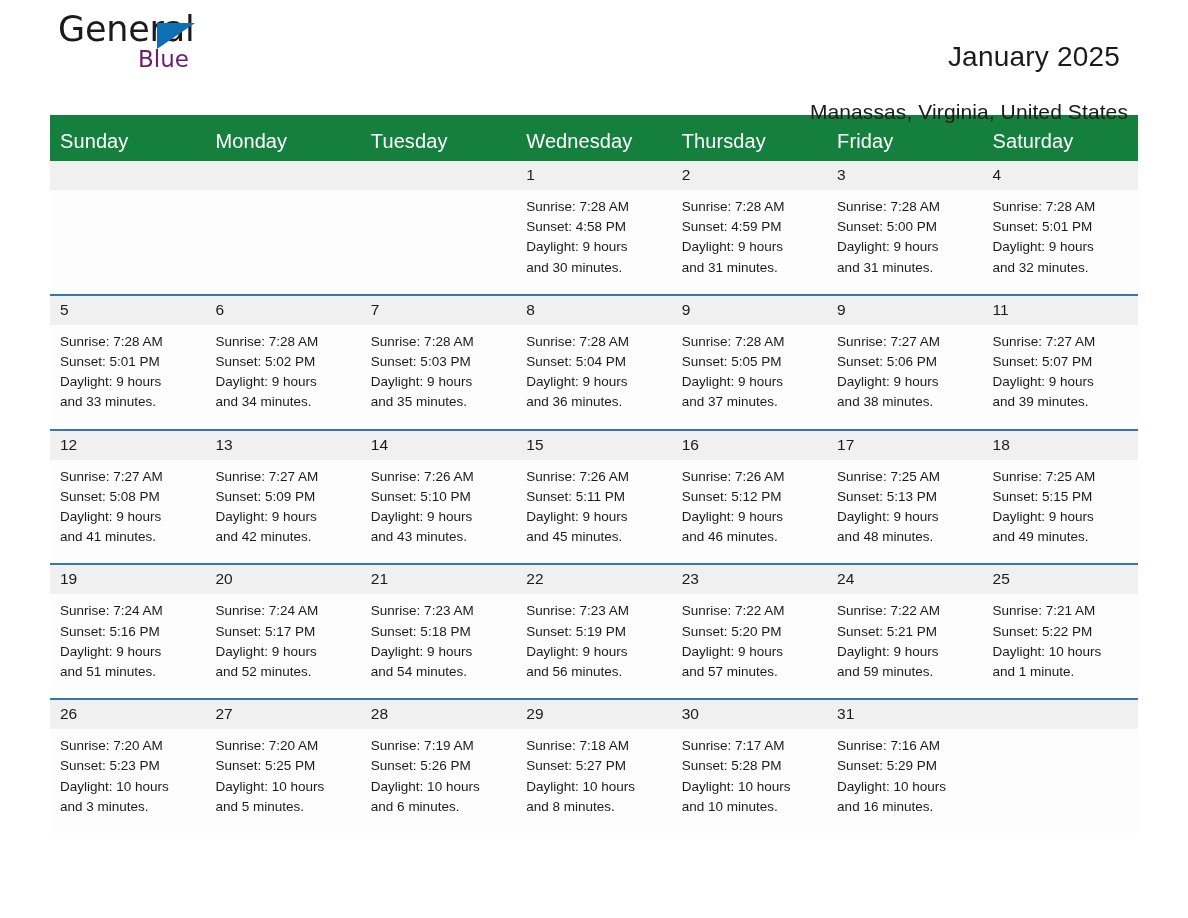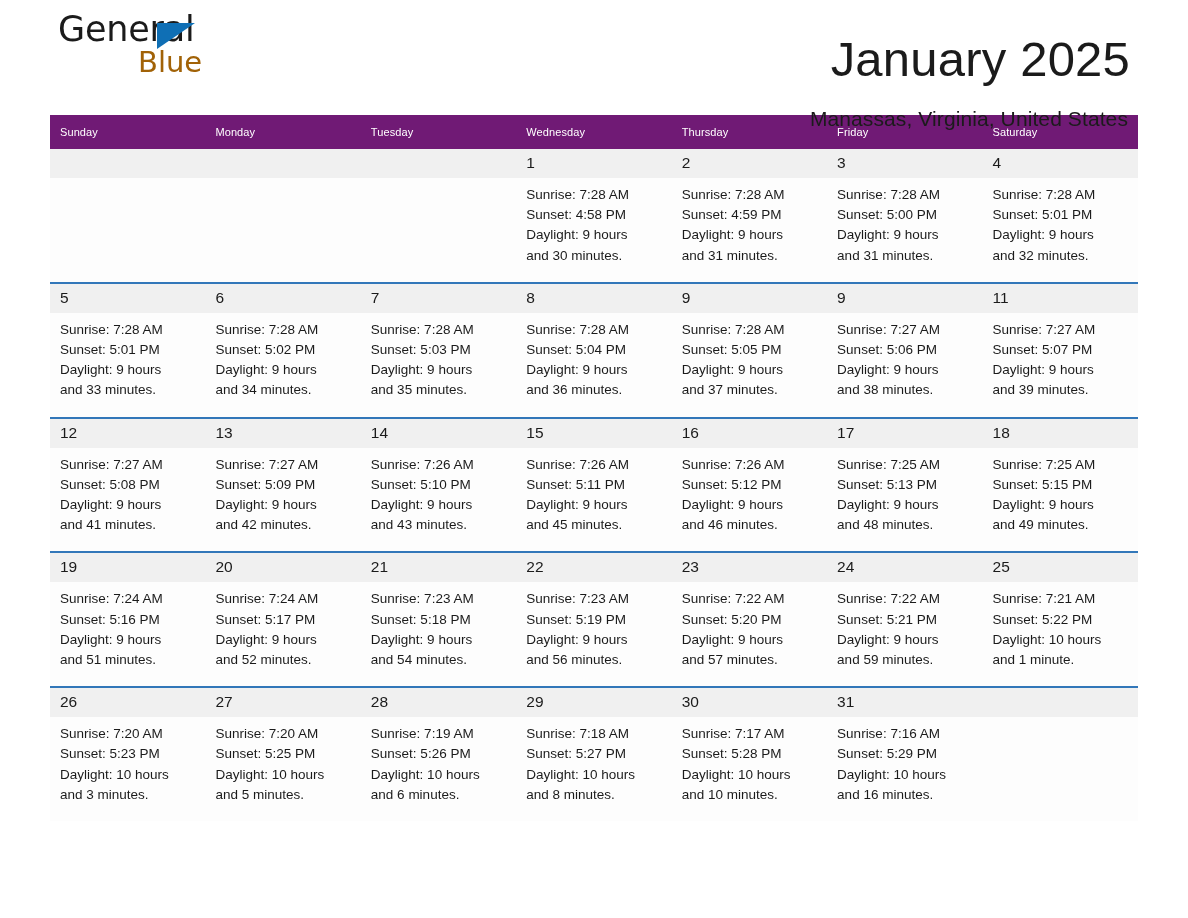--- a/index.html
+++ b/index.html
@@ -55,64 +55,64 @@
     top: 11px;
     width: 0;
     height: 0;
     border-top: 26px solid #0f6fb5;
     border-right: 38px solid transparent;
   }
   .logo-line2 {
     position: absolute;
     left: 80px;
     top: 36px;
-    font-size: 29px;
-    color: #a16207;
+    font-size: 23px;
+    color: #701a75;
     font-family: "DejaVu Sans", sans-serif;
     font-weight: 400;
   }
 
   .title-block {
     position: absolute;
     right: 6px;
     top: 0;
     text-align: right;
   }
   .month-title {
-    font-size: 49px;
+    font-size: 28px;
     color: #1b1b1b;
     font-weight: 400;
     line-height: 1.2;
-    margin: 2px;
+    margin: 12px;
     padding-top: 28px;
     letter-spacing: 0.2px;
   }
   .location {
     font-size: 21px;
     color: #1b1b1b;
     font-weight: 400;
     margin: 4px;
     padding-top: 14px;
     letter-spacing: 0.1px;
   }
 
   
   .calendar {
     width: 1088px;
     border-collapse: collapse;
     table-layout: fixed;
   }
 
   .dow-row th {
-    background: #701a75;
+    background: #15803d;
     color: #ffffff;
-    font-size: 11px;
+    font-size: 20px;
     font-weight: 400;
     text-align: left;
-    padding: 8px 0 8px 10px;
+    padding: 15px 0 8px 10px;
     height: 18px;
     vertical-align: middle;
     letter-spacing: 0.1px;
   }
 
   .week-row td {
     vertical-align: top;
     padding: 0;
     border-top: 2px solid #3277b9;
     height: 118px;

